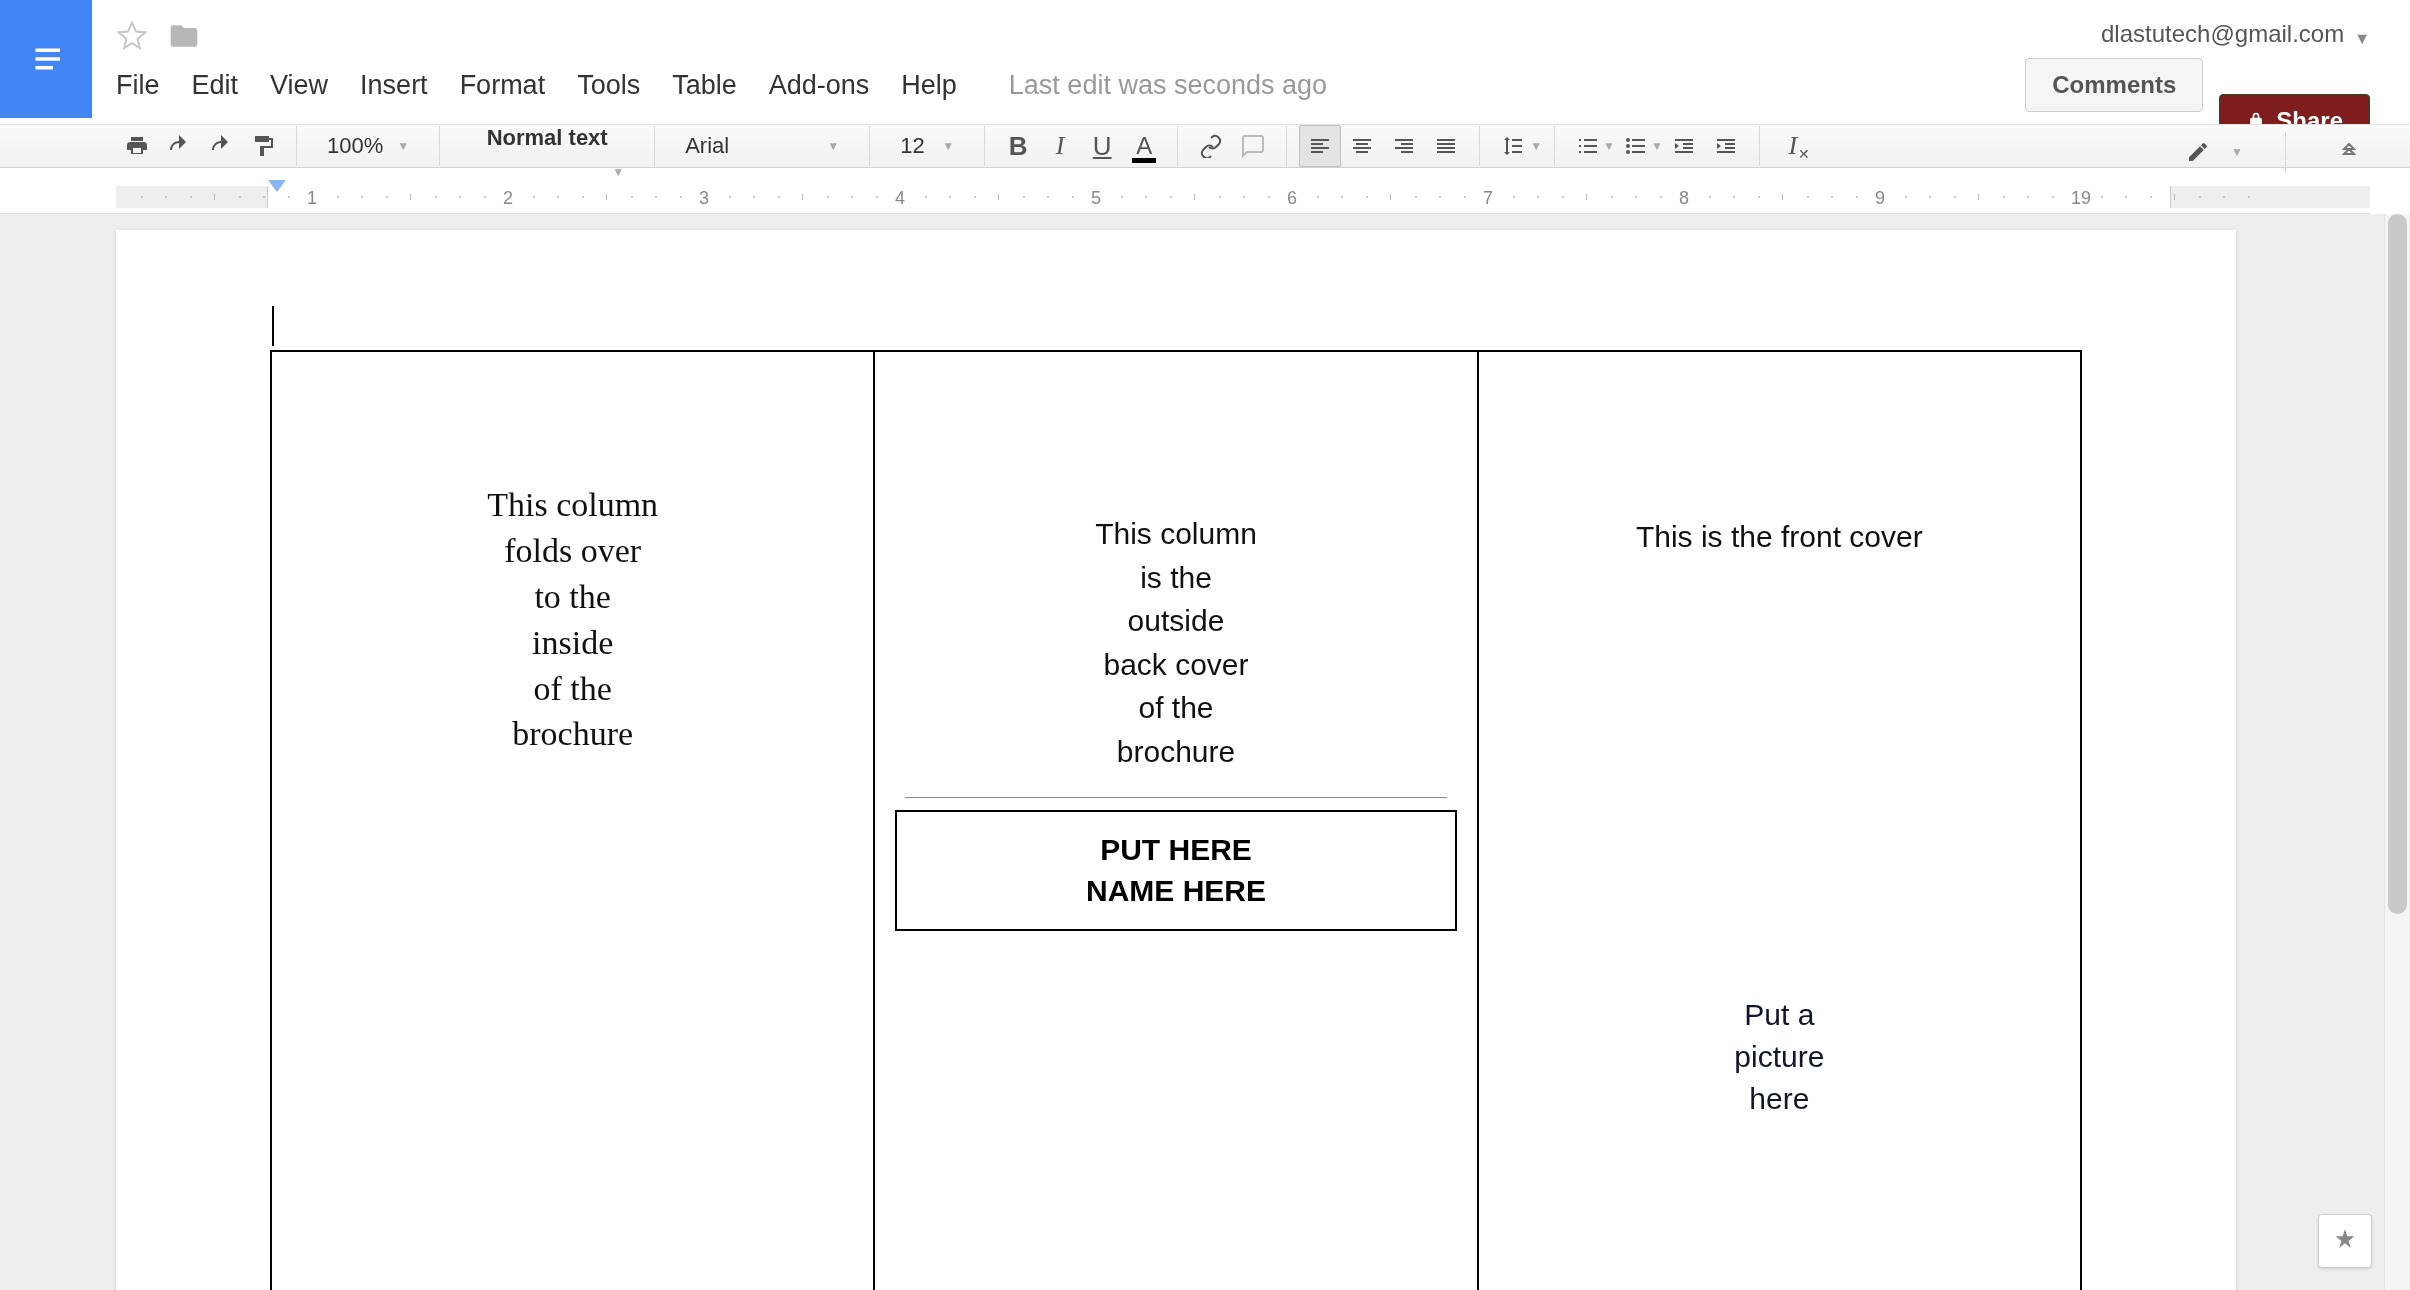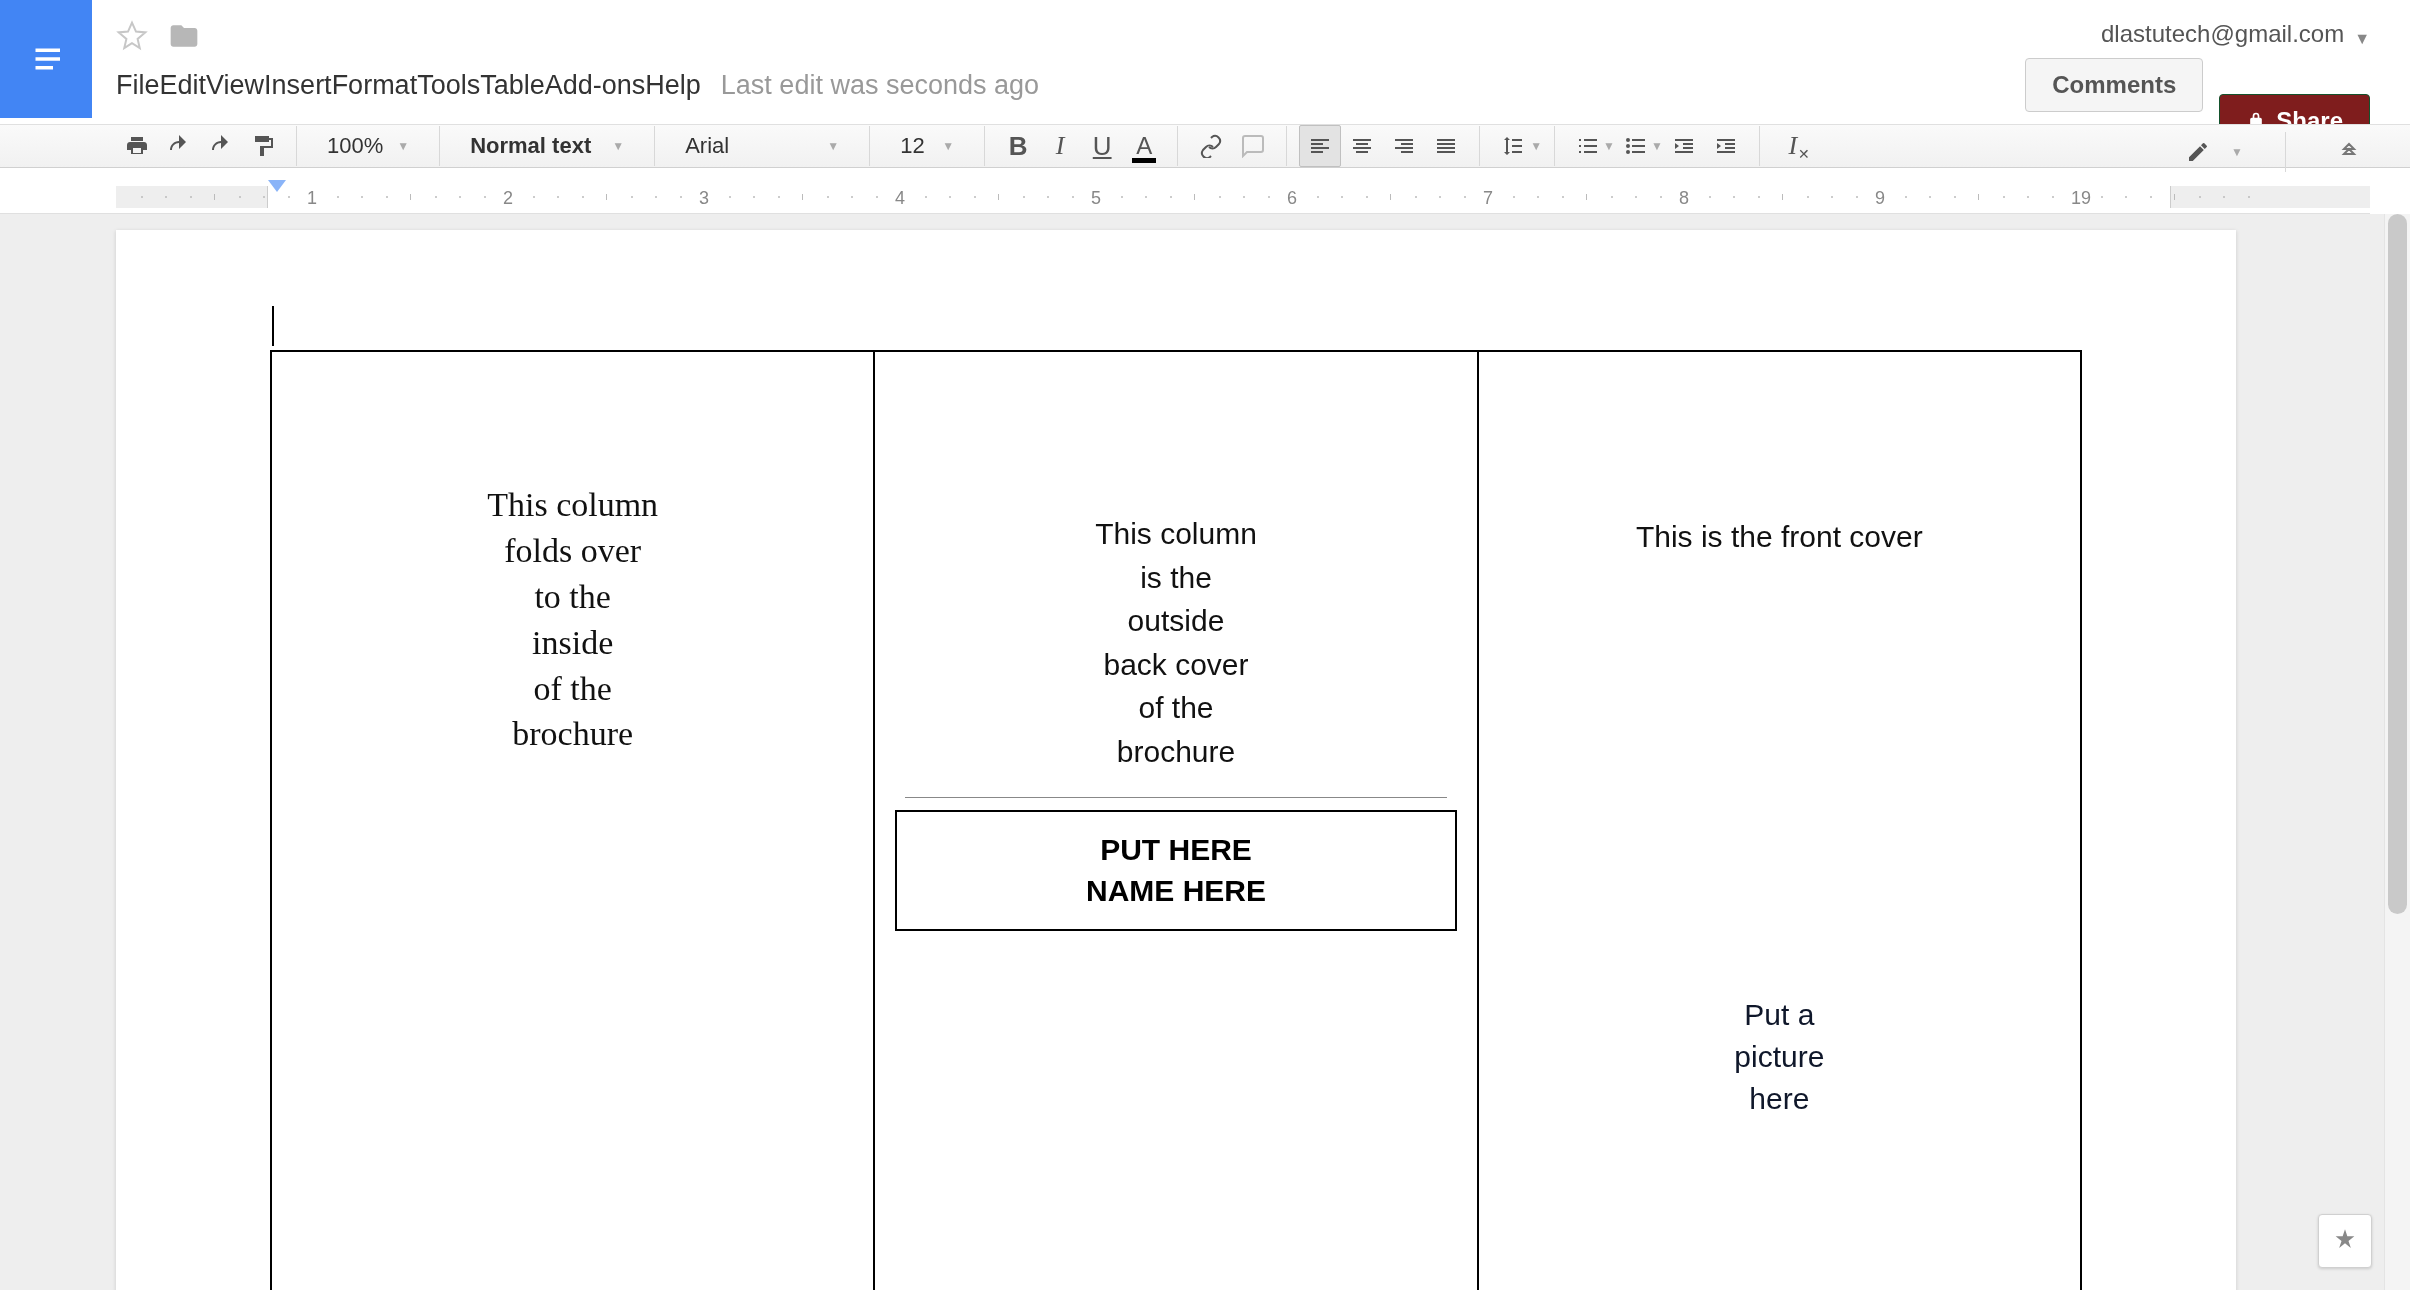--- a/index.html
+++ b/index.html
@@ -37,21 +37,21 @@
   position: absolute;
   right: 40px; top: 20px;
   display: flex; align-items: flex-end; gap: 10px;
   font-size: 24px; color: #555;
 }
 .account-bar .caret { font-size: 16px; color: #888; }
 
 .menu-bar {
   position: absolute;
   left: 116px; top: 70px;
-  display: flex; align-items: center; 
+  display: flex; align-items: center; gap: 32px;
 }
 .menu-bar .menu-item { font-size: 27px; color: #333; cursor: pointer; }
 .last-edit { font-size: 27px; color: #999; margin-left: 20px; }
 
 .right-buttons {
   position: absolute;
   right: 40px; top: 58px;
   display: flex; gap: 16px;
 }
 .btn {
@@ -85,21 +85,21 @@
   color: #555; cursor: pointer; border-radius: 2px;
   font-size: 26px;
 }
 .tb-btn svg { width: 24px; height: 24px; fill: #555; }
 .tb-dd {
   display: flex; align-items: center; gap: 14px;
   padding: 0 18px; height: 42px;
   font-size: 22px; color: #333; cursor: pointer;
   min-width: 100px;
 }
-.tb-dd.wide { min-width: 190px; font-weight: bold; }
+.tb-dd.wide { min-width: 190px; font-weight: bold; flex-direction: column; }
 .tb-dd.font-dd { min-width: 190px; }
 .tb-dd .dd-caret { color: #aaa; font-size: 12px; margin-left: auto; }
 .tb-textcolor { position: relative; }
 .tb-textcolor .bar { position: absolute; bottom: 4px; left: 9px; width: 24px; height: 5px; background: #000; }
 .tb-right {
   position: absolute; right: 40px; top: 124px; height: 56px;
   display: flex; align-items: center; gap: 30px;
 }
 .tb-right .tb-btn svg { fill: #555; }
 

